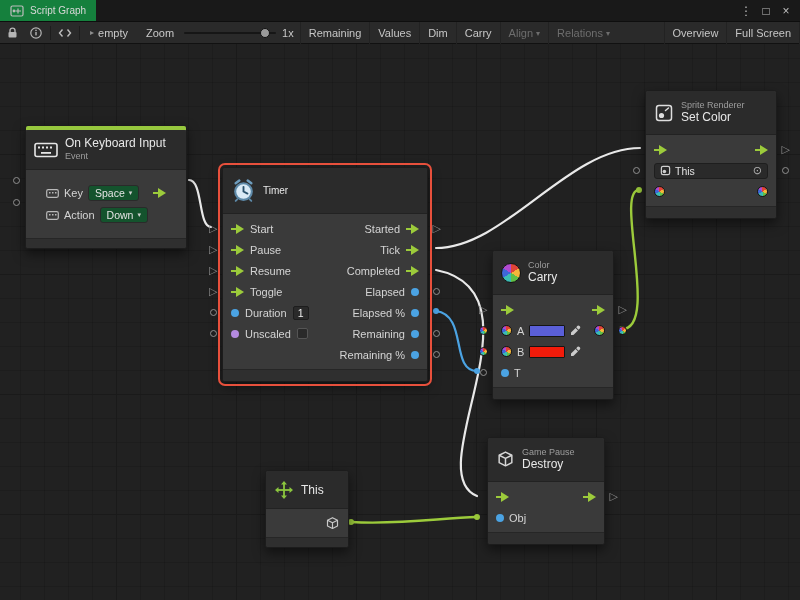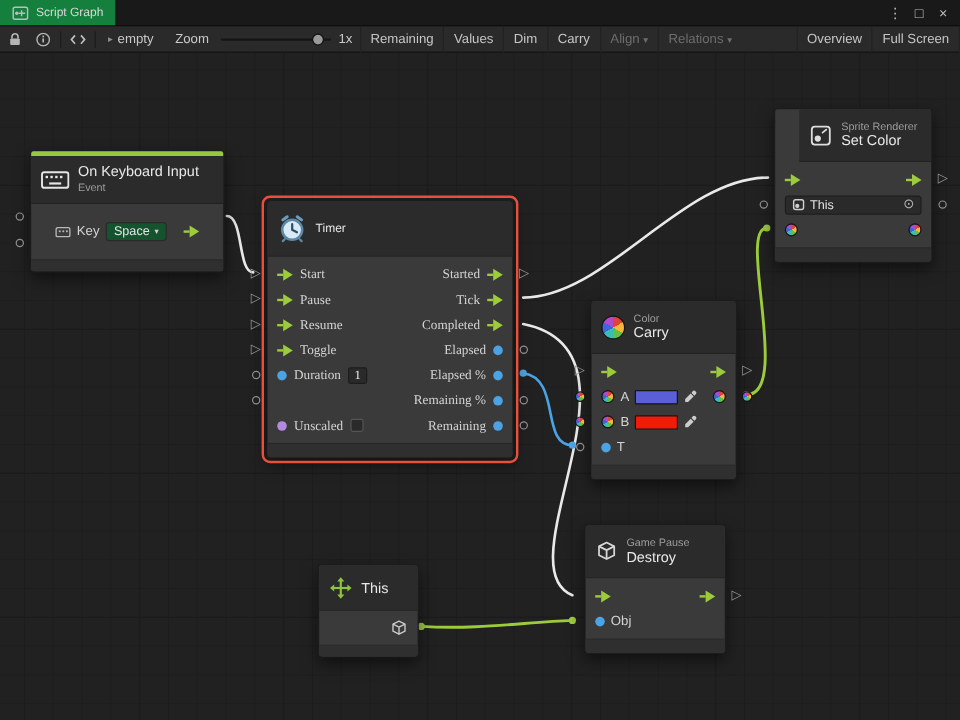--- a/index.html
+++ b/index.html
@@ -55,21 +55,21 @@
     border-bottom:1px solid #222; border-radius:2px 2px 0 0; }
   .titles { display:flex; flex-direction:column; justify-content:center; line-height:1.15; }
   .ntitle { color:#e8e8e8; font-size:12px; }
   .nsub { color:#9d9d9d; font-size:9px; }
   .nbody { padding:4px 0; }
   .nfoot { height:12px; background:#2f2f2f; border-top:1px solid #262626; border-radius:0 0 2px 2px; }
   .row { display:flex; align-items:center; height:21px; padding:0 8px; gap:5px;
     font-size:11px; color:#d4d4d4; }
   .row .rgt { margin-left:auto; display:flex; align-items:center; gap:5px; }
   .trow { display:flex; align-items:center; justify-content:space-between; height:21px;
-    padding:0 8px; font-size:11px; color:#d4d4d4;font-family:Liberation Serif, serif; }
+    padding:0 8px; font-size:11px; color:#d4d4d4; }
   .grp { display:flex; align-items:center; gap:6px; }
 
   
   .flow-arrow { position:relative; width:13px; height:10px; color:#9ccb3b; flex:0 0 auto; }
   .flow-arrow::before { content:""; position:absolute; left:0; top:4px; width:5px; height:2px; background:currentColor; }
   .flow-arrow::after { content:""; position:absolute; left:5px; top:0;
     border-left:8px solid currentColor; border-top:5px solid transparent; border-bottom:5px solid transparent; }
   .dot { width:8px; height:8px; border-radius:50%; flex:0 0 auto; }
   .dot.blue { background:#4ba3e3; } .dot.purple { background:#b48ae0; }
   .wheel { width:11px; height:11px; border-radius:50%; flex:0 0 auto; border:1px solid #161616;
@@ -214,20 +214,33 @@
         </svg>
         <span>Key</span>
         <span class="dropdown">
           <span>Space</span>
           <span class="caret">▾</span>
         </span>
         <span class="rgt">
             <span class="flow-arrow"></span>
           </span>
       </div>
+      <div class="row" style="height:22px;">
+        <svg width="13" height="9" viewBox="0 0 13 9">
+          <rect x="0.7" y="0.7" width="11.6" height="7.6" rx="1.5" fill="none" stroke="#b9b9b9" stroke-width="1.2"></rect>
+          <rect x="3" y="3" width="1.5" height="1.5" fill="#b9b9b9"></rect>
+            <rect x="6" y="3" width="1.5" height="1.5" fill="#b9b9b9"></rect>
+            <rect x="9" y="3" width="1.5" height="1.5" fill="#b9b9b9"></rect>
+        </svg>
+        <span>Action</span>
+        <span class="dropdown">
+          <span>Down</span>
+          <span class="caret">▾</span>
+        </span>
+      </div>
     </div>
     <div class="nfoot" style="height:10px;"></div>
     <span class="ext circ" style="left:-13px;top:51px;"></span>
     <span class="ext circ" style="left:-13px;top:73px;"></span>
   </div>
 
   <div class="node selected" style="left:222px;top:123px;width:206px;">
     <div class="nhead" style="height:46px;">
       <svg width="25" height="25" viewBox="0 0 24 24">
         <path d="M4.5 5 L8 2.5 M19.5 5 L16 2.5" stroke="#6d9cbd" stroke-width="2.4" stroke-linecap="round"></path>
@@ -283,34 +296,34 @@
             <span class="dot blue"></span>
             <span>Duration</span>
             <span class="valbox">1</span>
           </span>
         <span class="grp">
             <span>Elapsed %</span>
             <span class="dot blue"></span>
           </span>
       </div>
       <div class="trow">
-        <span class="grp"></span>
-        <span class="grp">
-            <span>Remaining %</span>
-            <span class="dot blue"></span>
-          </span>
-      </div>
-      <div class="trow">
         <span class="grp">
             <span class="dot purple"></span>
             <span>Unscaled</span>
             <span class="checkbox"></span>
           </span>
         <span class="grp">
             <span>Remaining</span>
+            <span class="dot blue"></span>
+          </span>
+      </div>
+      <div class="trow">
+        <span class="grp"></span>
+        <span class="grp">
+            <span>Remaining %</span>
             <span class="dot blue"></span>
           </span>
       </div>
     </div>
     <div class="nfoot"></div>
     <span class="ext" style="left:-14px;top:55px;">▷</span>
     <span class="ext" style="left:-14px;top:76px;">▷</span>
     <span class="ext" style="left:-14px;top:97px;">▷</span>
     <span class="ext" style="left:-14px;top:118px;">▷</span>
     <span class="ext circ" style="left:-13px;top:141px;"></span>
@@ -365,21 +378,21 @@
     <div class="nfoot"></div>
     <span class="ext" style="left:-14px;top:53px;">▷</span>
     <span class="ext wheel small" style="left:-14px;top:75px;"></span>
     <span class="ext wheel small" style="left:-14px;top:96px;"></span>
     <span class="ext circ" style="left:-13px;top:118px;"></span>
     <span class="ext" style="right:-14px;top:53px;">▷</span>
     <span class="ext wheel small" style="right:-14px;top:75px;"></span>
   </div>
 
   <div class="node" style="left:645px;top:46px;width:132px;">
-    <div class="nhead" style="height:44px;margin-left:20px;">
+    <div class="nhead" style="height:44px;">
       <svg width="20" height="20" viewBox="0 0 20 20">
         <rect x="2.5" y="2.5" width="15" height="15" rx="2.5" fill="none" stroke="#dedede" stroke-width="1.5"></rect>
         <circle cx="7.5" cy="12.5" r="2.6" fill="#dedede"></circle>
         <path d="M11.5 7.5 L14.5 5" stroke="#dedede" stroke-width="1.5" stroke-linecap="round"></path>
       </svg>
       <div class="titles">
         <div class="nsub">Sprite Renderer</div>
         <div class="ntitle">Set Color</div>
       </div>
     </div>

